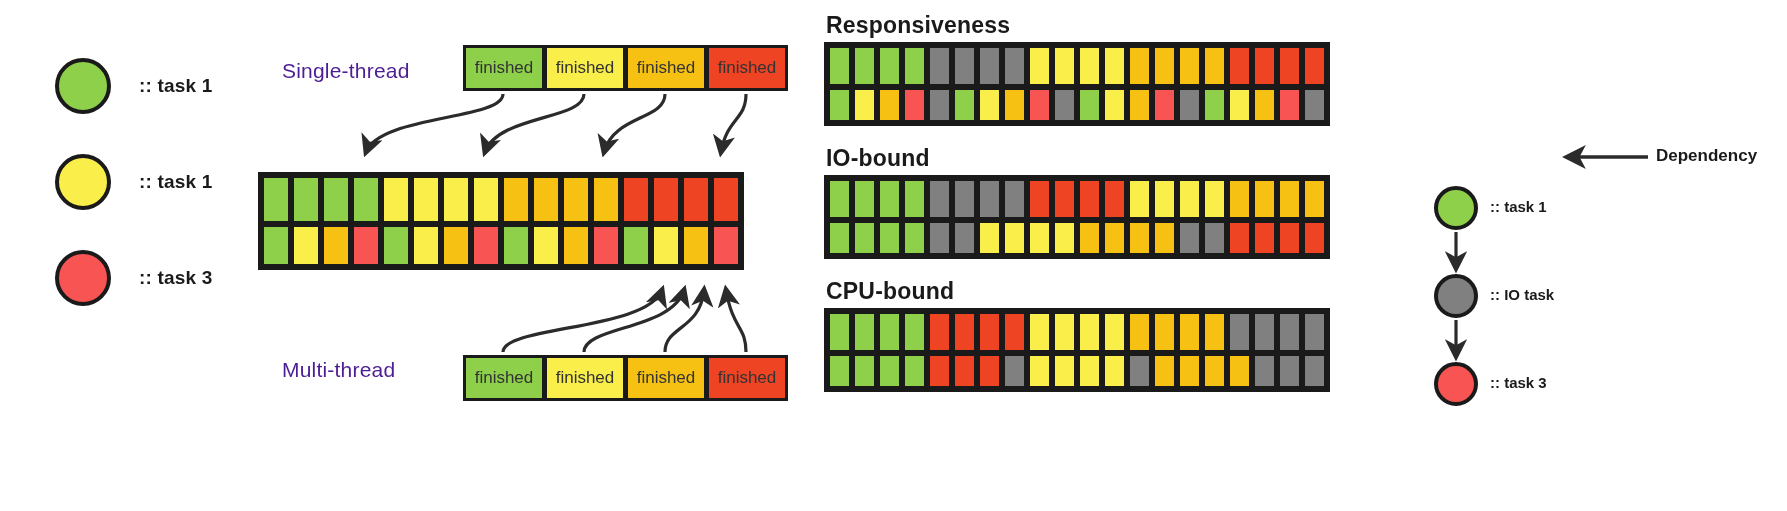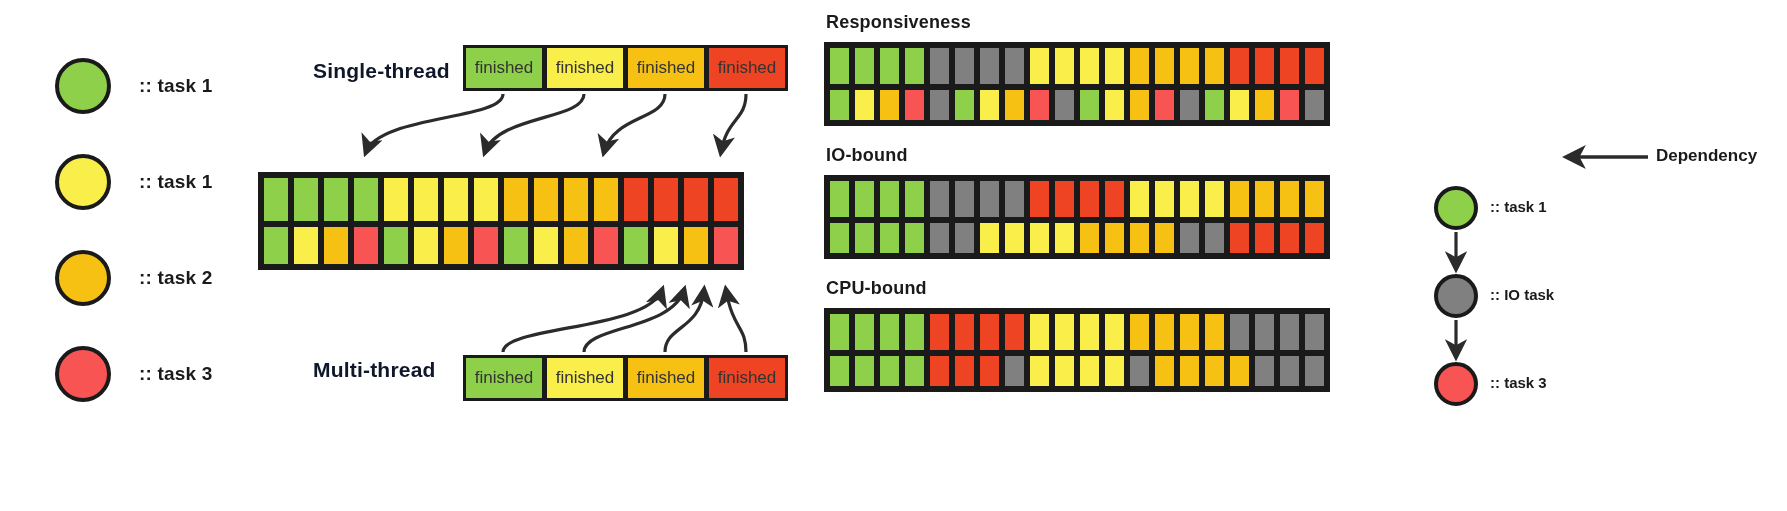--- a/index.html
+++ b/index.html
@@ -18,25 +18,25 @@
     width:56px;height:56px;border-radius:50%;
     border:4px solid #1a1a1a;box-sizing:border-box;flex:0 0 auto;
   }
   .legend-label{
     margin-left:28px;font-size:19px;font-weight:bold;color:#1a1a1a;
     white-space:nowrap;letter-spacing:.2px;
   }
 
   
   .side-title{
-    position:absolute;font-size:21px;font-weight:bold;color:#0f172a;
-    white-space:nowrap;letter-spacing:.2px;margin-left:31px;
+    position:absolute;font-size:21px;font-weight:normal;color:#4c1d95;
+    white-space:nowrap;letter-spacing:.2px;
   }
   .blk-title{
-    position:absolute;font-size:18px;font-weight:bold;color:#1a1a1a;
+    position:absolute;font-size:23px;font-weight:bold;color:#1a1a1a;
     white-space:nowrap;letter-spacing:.2px;
   }
 
   
   .fin-strip{position:absolute;display:flex;}
   .fin-box{
     width:82px;height:46px;border:3px solid #1a1a1a;box-sizing:border-box;
     display:flex;align-items:center;justify-content:center;
     font-size:17px;color:#333;margin-right:-1px;
   }
@@ -73,24 +73,20 @@
 <div class="stage">
 
   <div class="legend" id="legend">
       <div class="legend-row">
         <div class="legend-dot" style="background: rgb(142, 208, 74);"></div>
         <div class="legend-label">:: task 1</div>
       </div>
       <div class="legend-row">
         <div class="legend-dot" style="background: rgb(249, 238, 74);"></div>
         <div class="legend-label">:: task 1</div>
-      </div>
-      <div class="legend-row">
-        <div class="legend-dot" style="background: rgb(247, 193, 20);"></div>
-        <div class="legend-label">:: task 2</div>
       </div>
       <div class="legend-row">
         <div class="legend-dot" style="background: rgb(249, 84, 84);"></div>
         <div class="legend-label">:: task 3</div>
       </div>
     </div>
 
   <div class="side-title" style="left:282px;top:59px;">Single-thread</div>
   <div class="fin-strip" id="st-strip" style="left:463px;top:45px;">
       <div class="fin-box" style="background: rgb(142, 208, 74);">finished</div>

